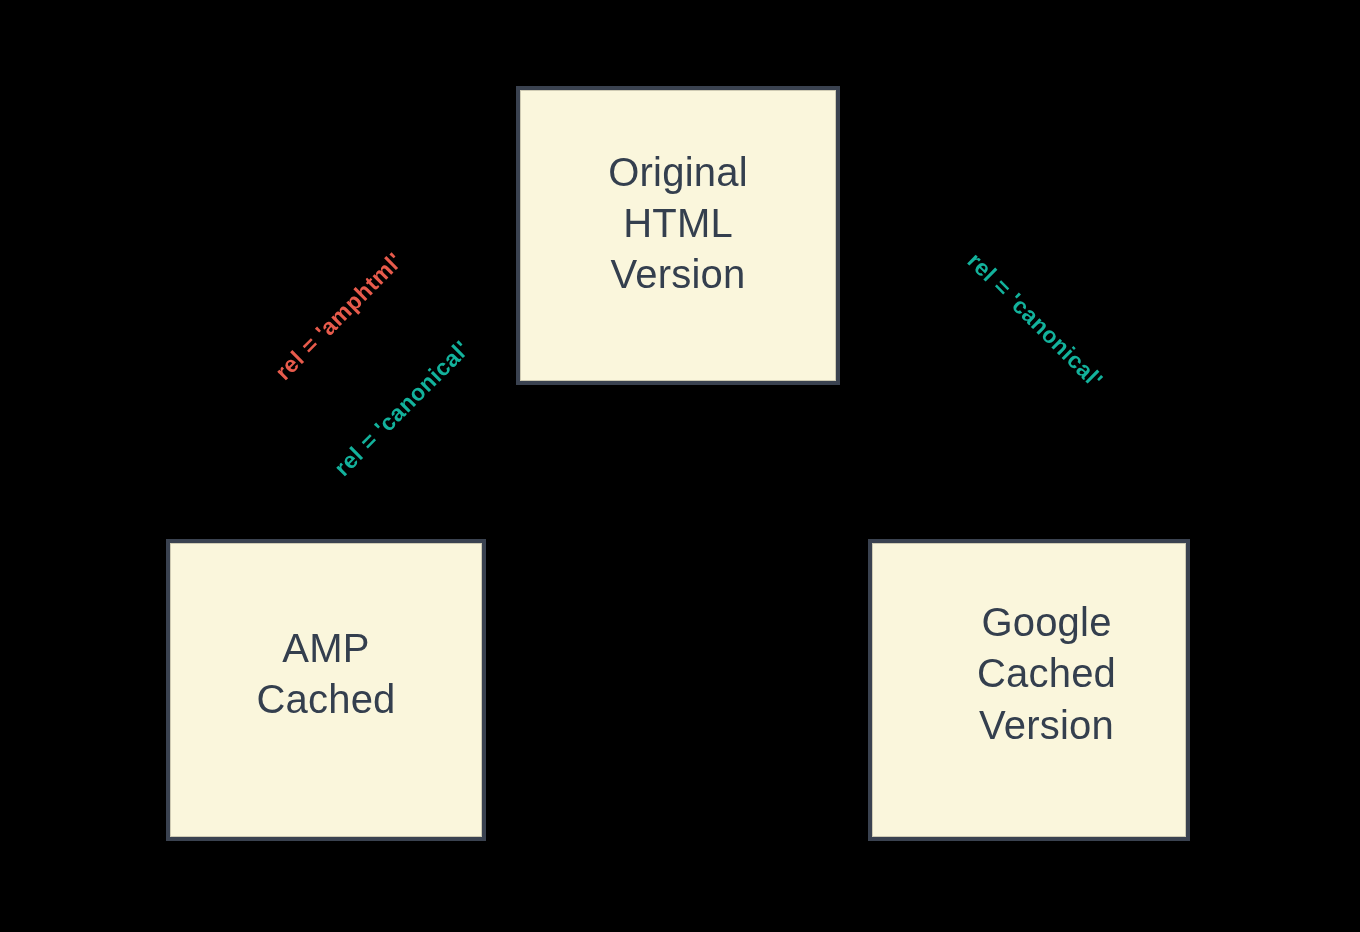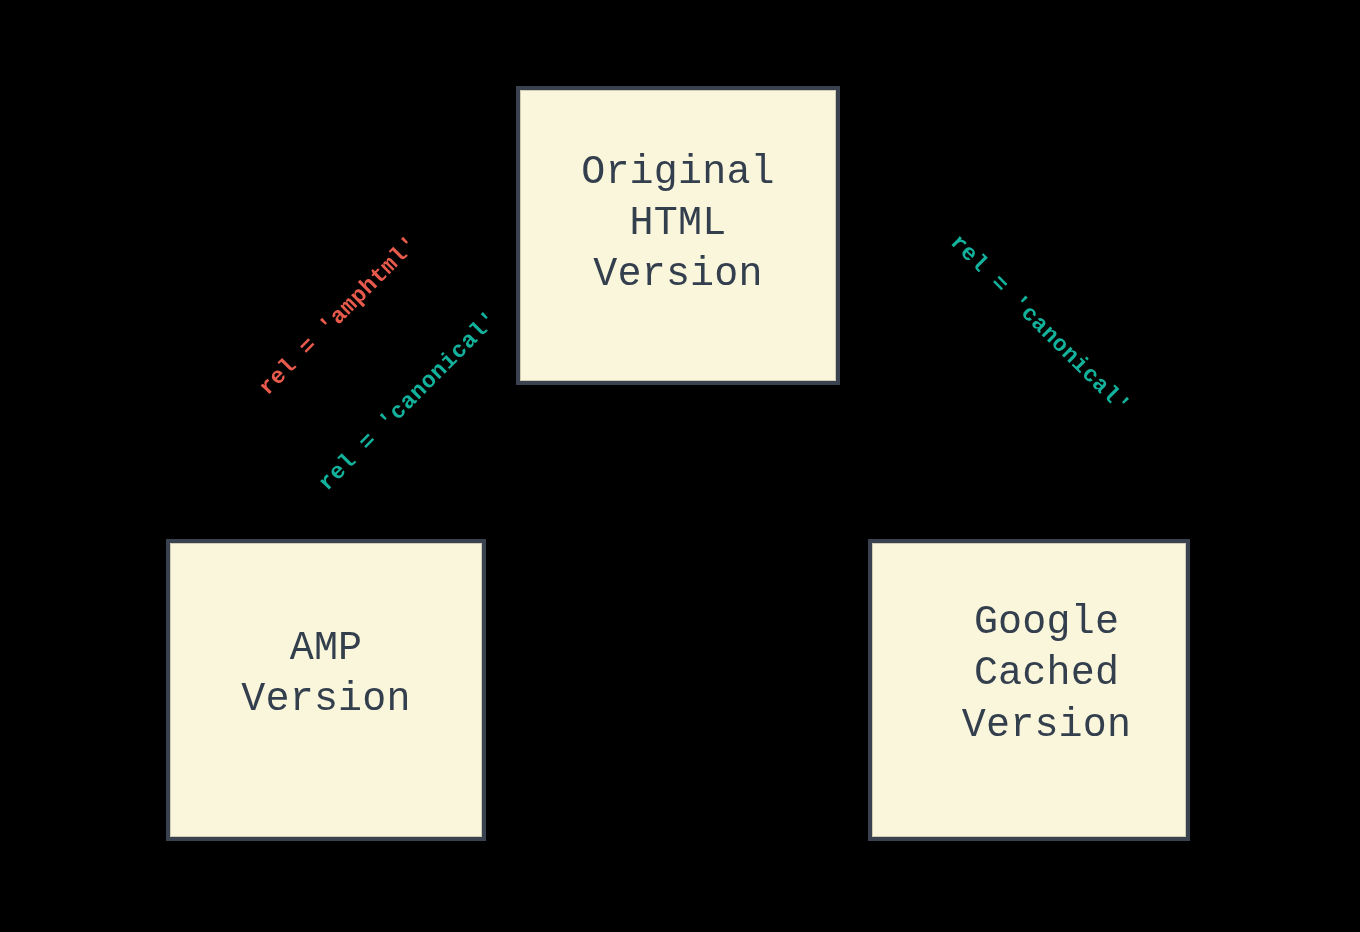--- a/index.html
+++ b/index.html
@@ -6,21 +6,21 @@
     margin: 0;
     padding: 0;
     background: #000000;
   }
   #canvas {
     position: relative;
     width: 1360px;
     height: 932px;
     background: #000000;
     overflow: hidden;
-    font-family: Liberation Mono, monospace;
+    font-family: Liberation Sans, sans-serif;
     border-radius: 32px;
   }
 
   
   .node {
     position: absolute;
     box-sizing: border-box;
     background: #FAF6DC;
     border: 4px solid #3A4250;
     box-shadow: inset 0 0 0 1px #CFCBB4;
@@ -105,21 +105,21 @@
 <div id="canvas">
 
   <div class="node" id="node-original">
     <div class="node-label">Original
 HTML
 Version</div>
   </div>
 
   <div class="node" id="node-amp">
     <div class="node-label">AMP
-Version</div>
+Cached</div>
   </div>
 
   <div class="node" id="node-google">
     <div class="node-label">Google
 Cached
 Version</div>
   </div>
 
   <div class="edge-label" id="edge-amphtml-label">rel = 'amphtml'</div>
 

